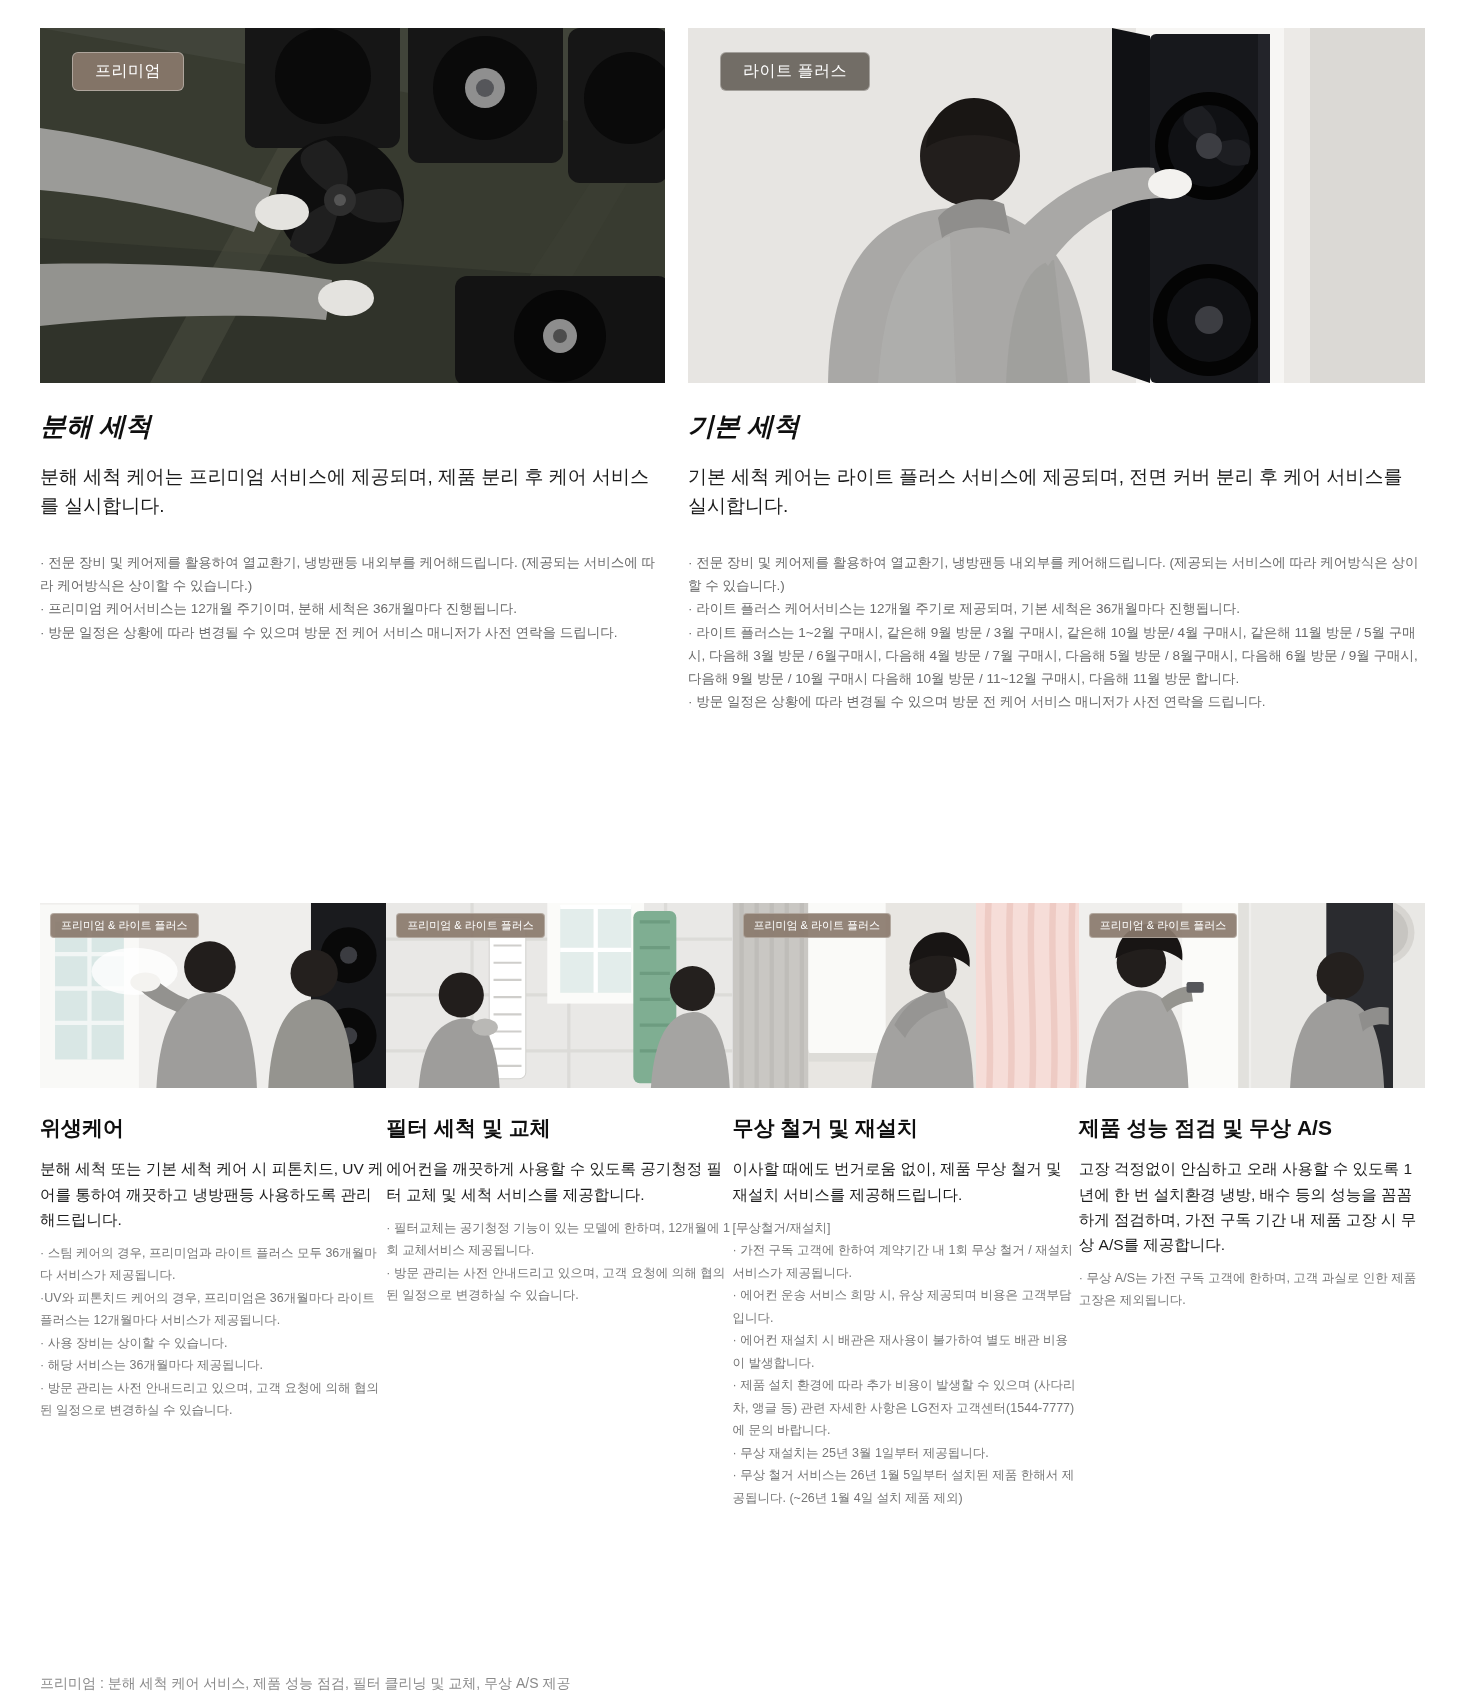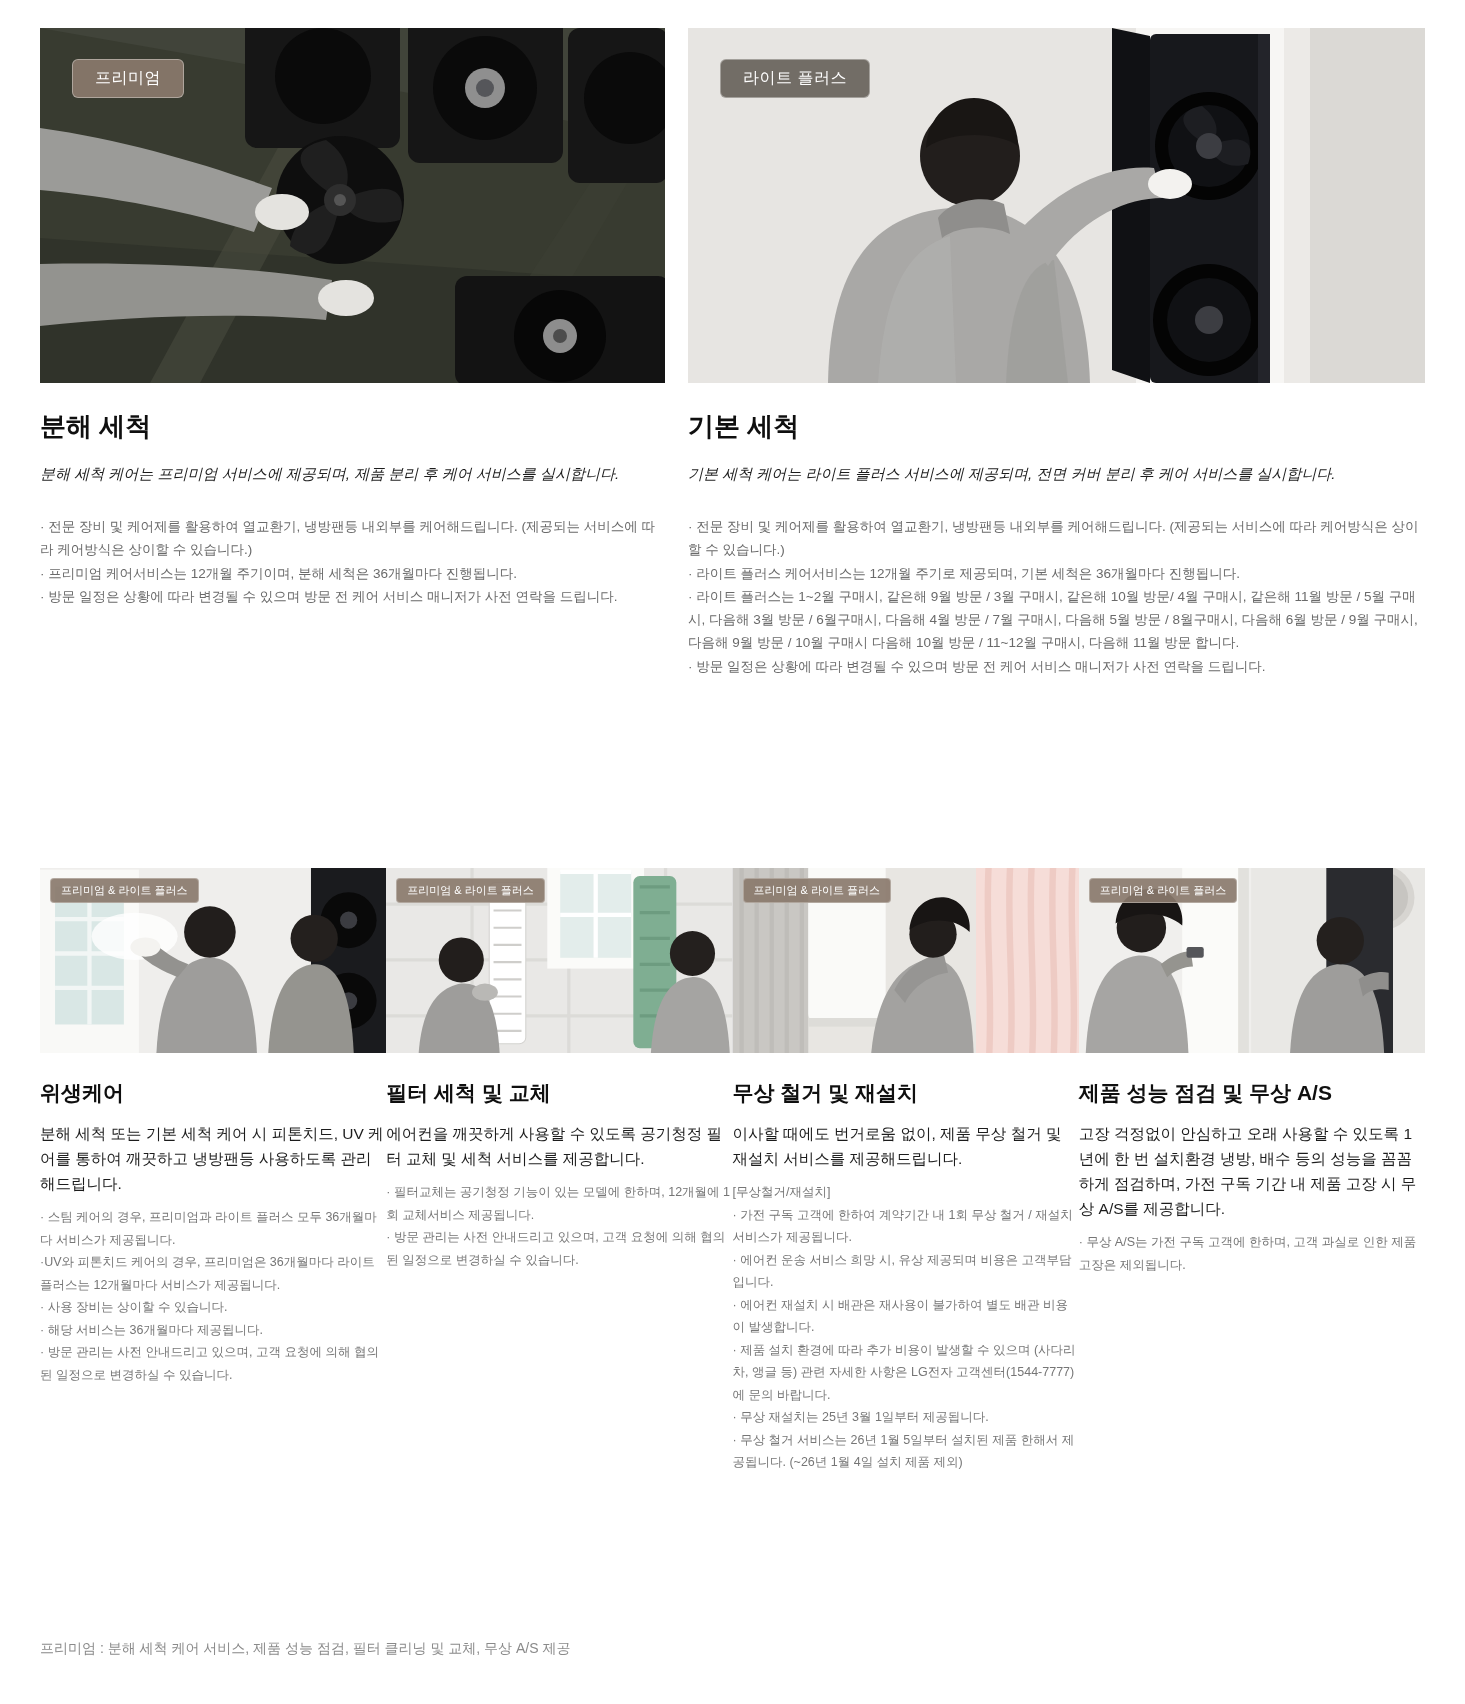--- a/index.html
+++ b/index.html
@@ -8,29 +8,29 @@
   .page { width:1465px; min-height:1704px; margin:0 auto; background:#fff; padding:28px 40px 70px 40px; }
 
   
   .top-grid { display:flex; gap:23px; }
   .col-left  { width:625px; flex:0 0 625px; }
   .col-right { width:737px; flex:0 0 737px; }
   .photo { position:relative; width:100%; overflow:hidden; background:#ddd; }
   .photo-lg { height:355px; }
   .photo svg { display:block; width:100%; height:100%; }
   .badge {
-    position:absolute; top:31px; left:32px;
+    position:absolute; top:24px; left:32px;
     color:#fff; font-size:16px; letter-spacing:0.5px;
     padding:8px 22px; border-radius:6px;
     border:1px solid rgba(255,255,255,0.35);
   }
   .badge-premium { background:rgba(138,122,108,0.92); }
   .badge-light   { background:rgba(104,99,91,0.92); }
-  .sec-title { margin-top:26px; font-size:26px; font-weight:bold; color:#0f0f0f; }
-  .sec-desc  { margin-top:18px; font-size:15px; color:#1c1c1c; line-height:1.55;font-style:italic; }
+  .sec-title { margin-top:26px; font-size:26px; font-weight:bold; color:#0f0f0f;font-style:italic; }
+  .sec-desc  { margin-top:18px; font-size:19px; color:#1c1c1c; line-height:1.55; }
   .sec-bullets { margin-top:30px; }
   .sec-bullets p { font-size:13.5px; color:#6a6a6a; line-height:1.72; }
 
   
   .cards { display:grid; grid-template-columns:repeat(4,1fr); margin-top:190px; }
   .photo-sm { height:185px; }
   .badge-sm {
     position:absolute; top:10px; left:10px;
     color:#fff; font-size:11px; padding:4px 10px; border-radius:4px;
     background:rgba(138,122,108,0.92); border:1px solid rgba(255,255,255,0.3);

